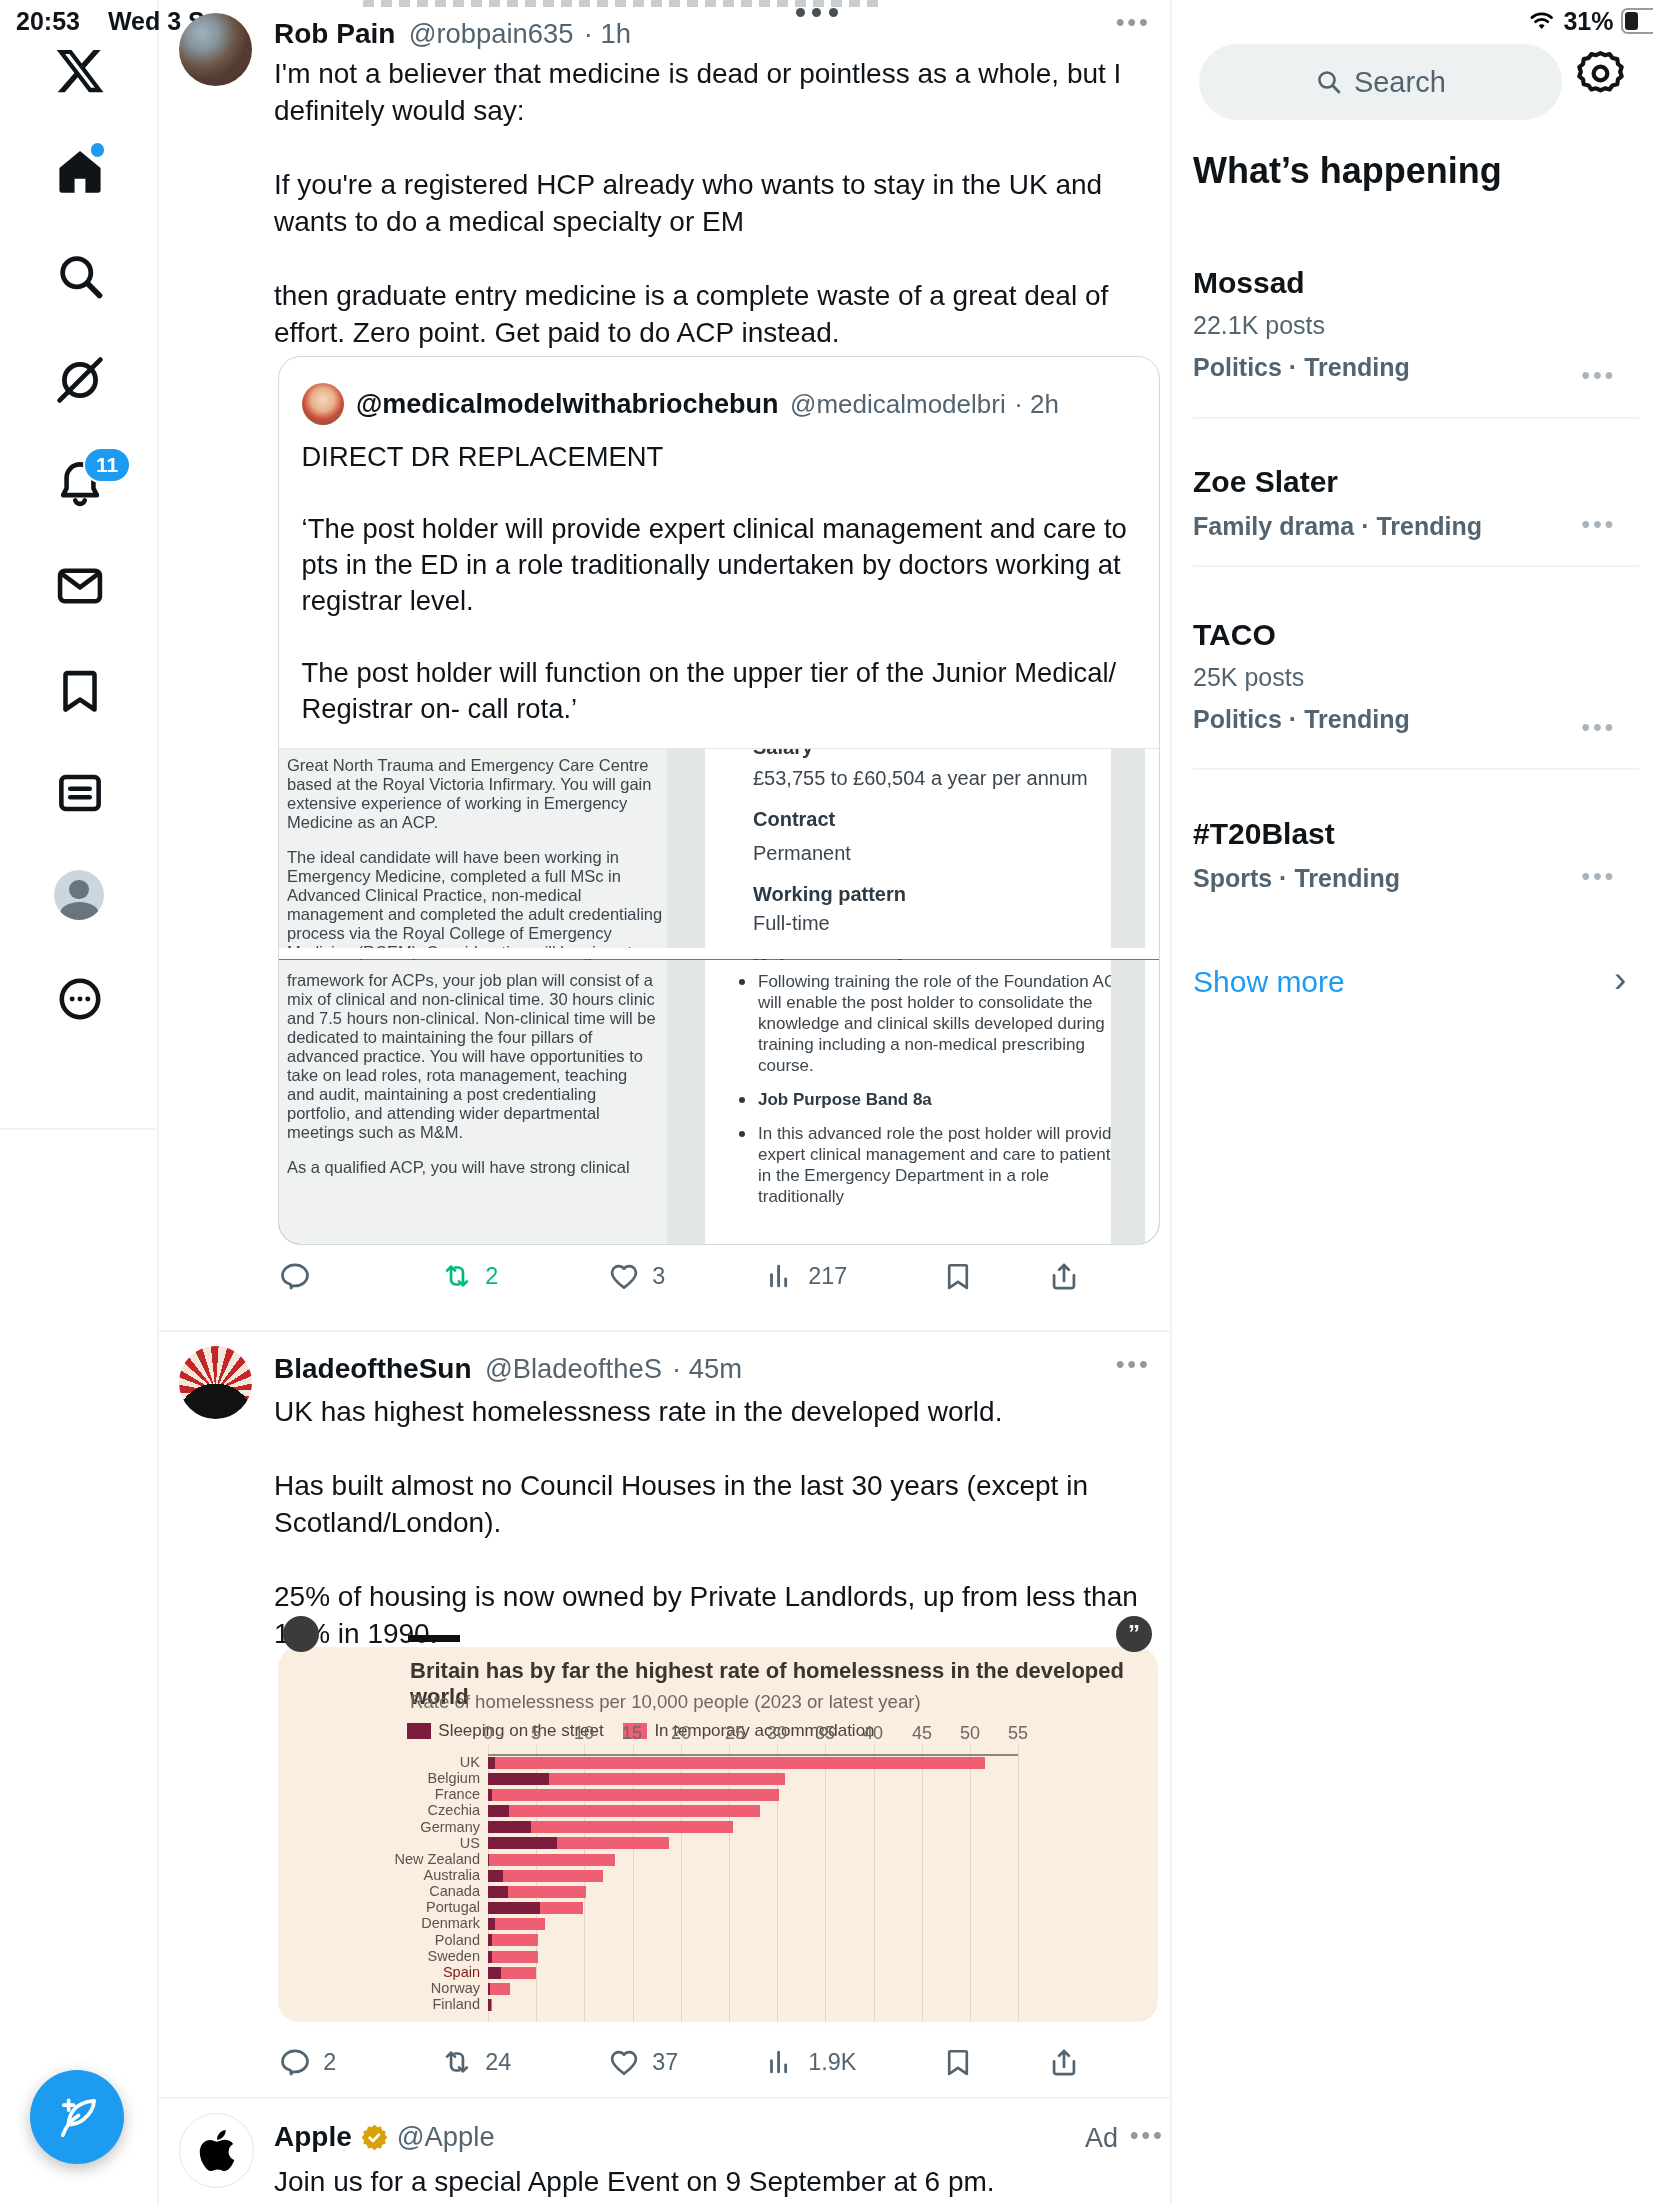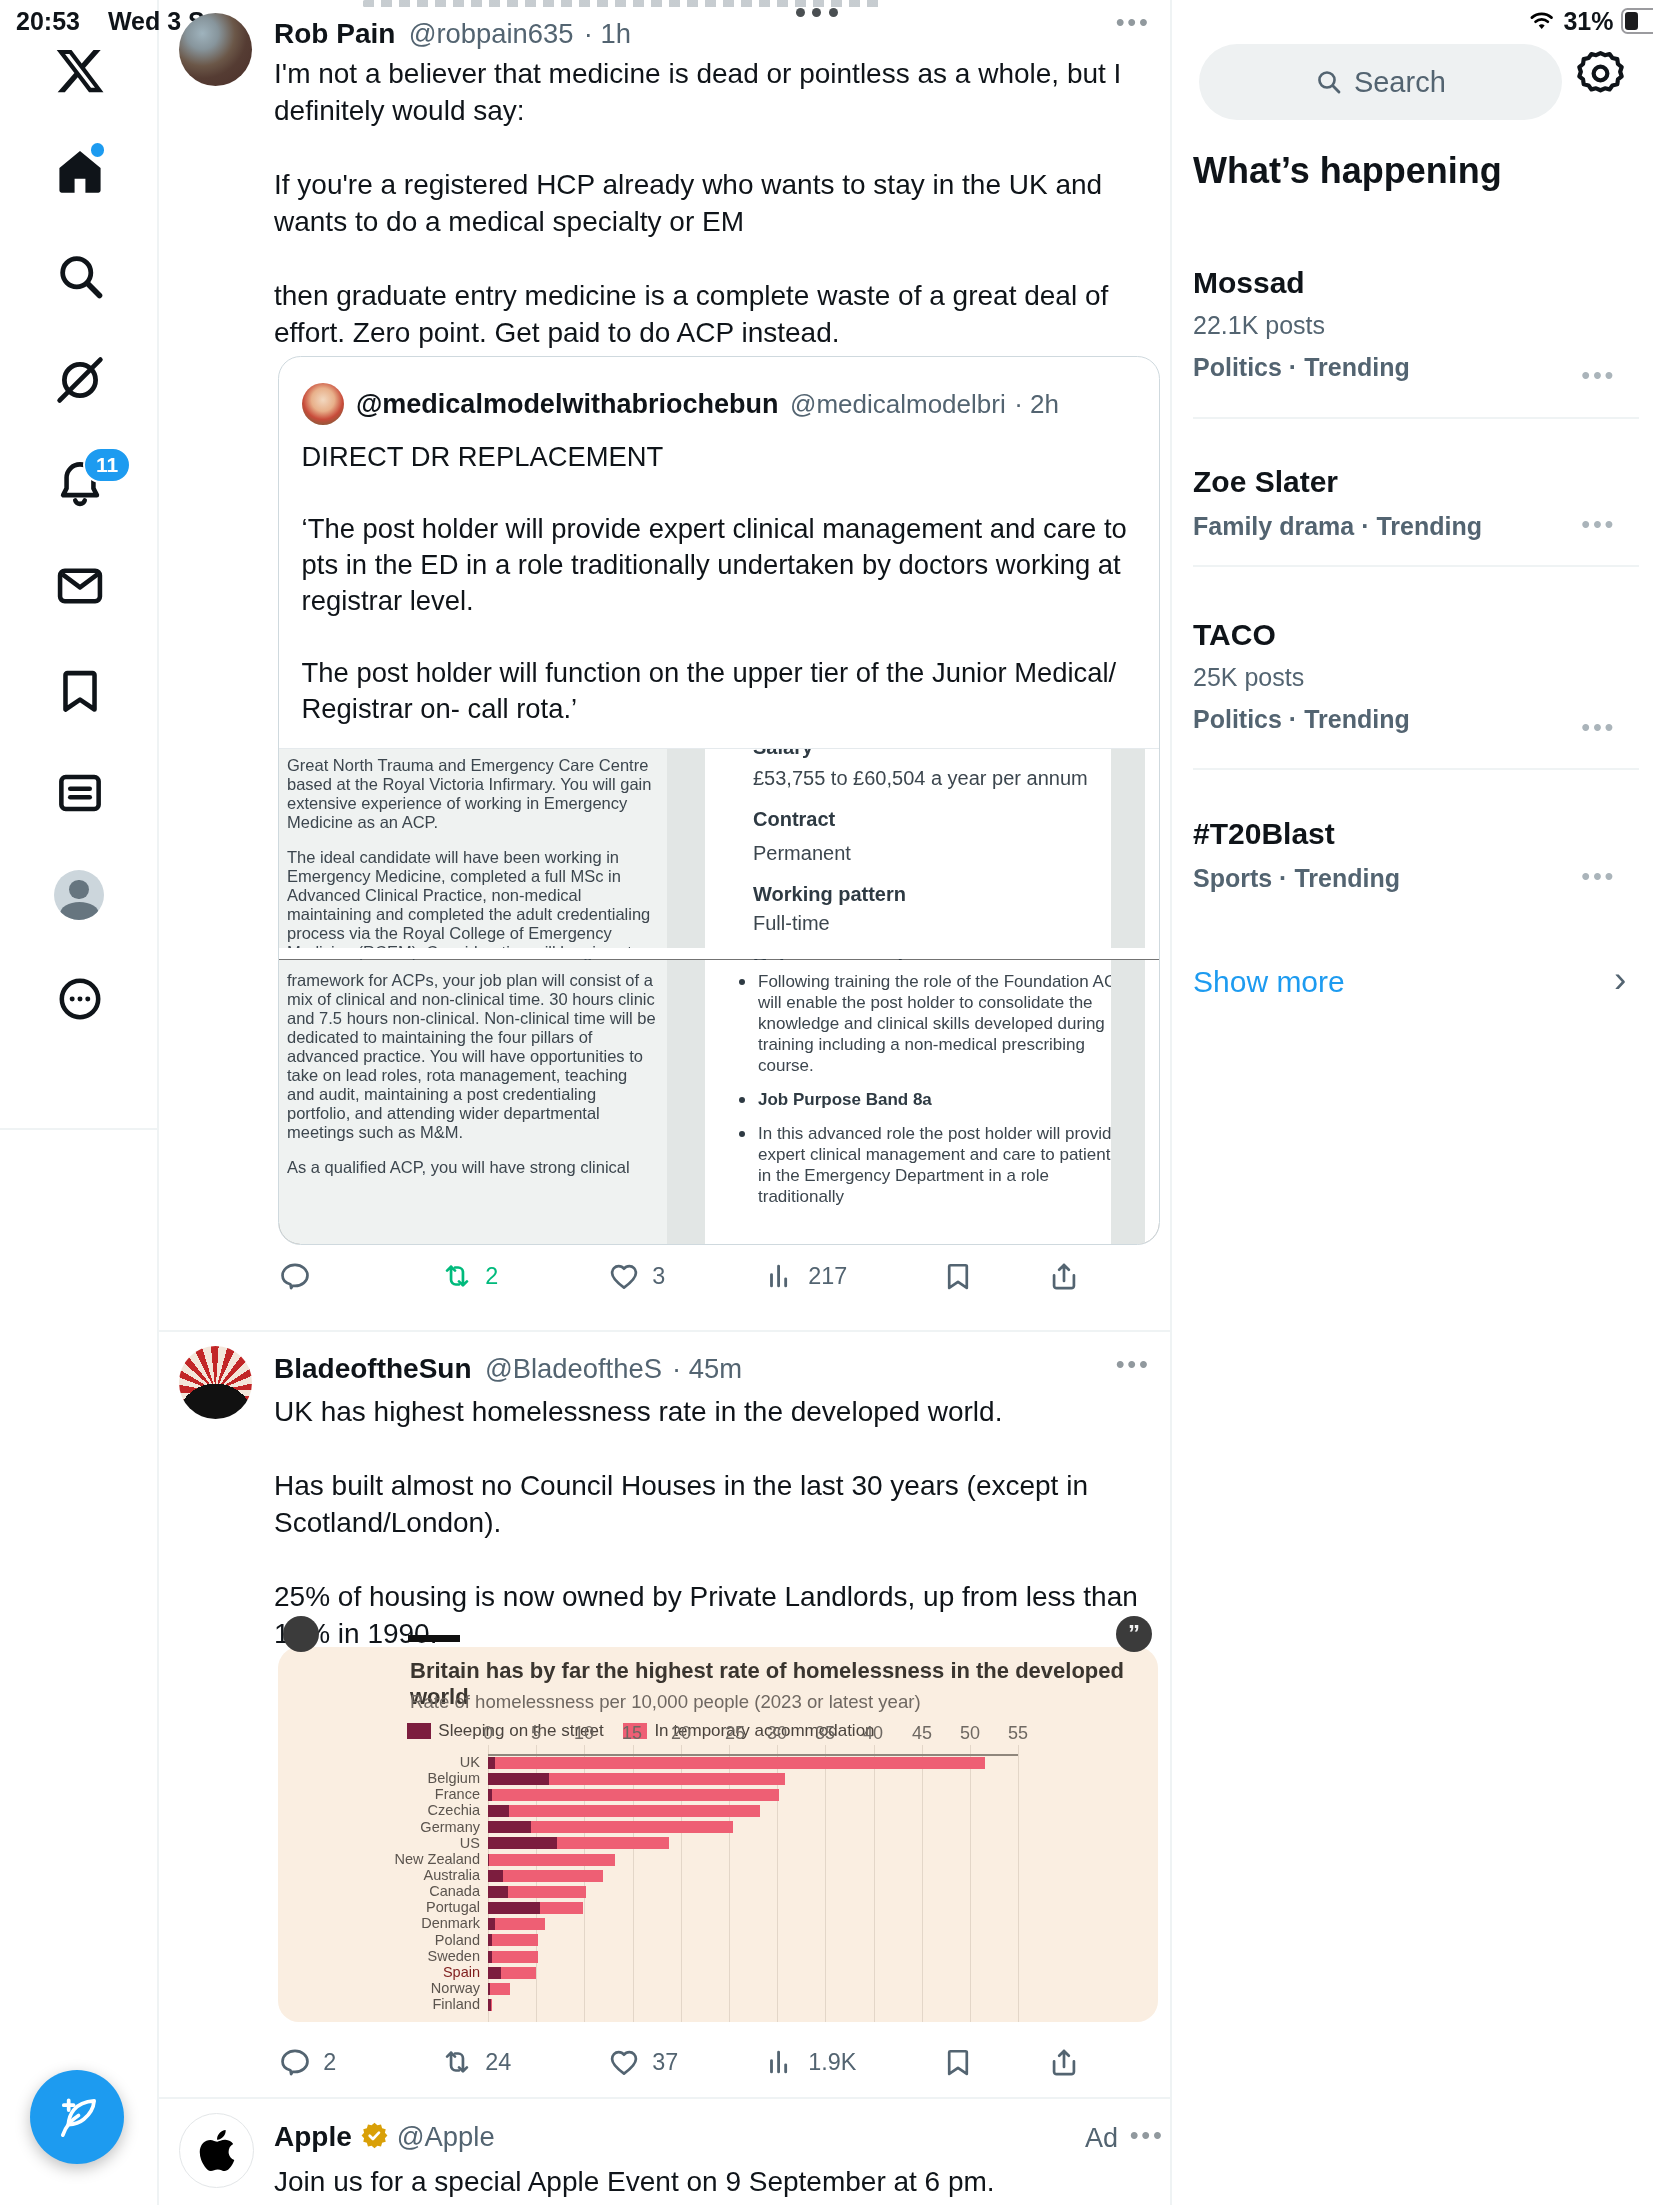--- a/index.html
+++ b/index.html
@@ -164,21 +164,21 @@
       <div class="abs" style="left:0;top:0;width:388px;height:199px;background:#eff2f1;">
         <div class="jobtext" style="padding:6.5px 0 0 8px" id="job-top-left">
             <div>Great North Trauma and Emergency Care Centre</div>
             <div>based at the Royal Victoria Infirmary. You will gain</div>
             <div>extensive experience of working in Emergency</div>
             <div>Medicine as an ACP.</div>
             <div class="sp"></div>
             <div>The ideal candidate will have been working in</div>
             <div>Emergency Medicine, completed a full MSc in</div>
             <div>Advanced Clinical Practice, non-medical</div>
-            <div>maintaining and completed the adult credentialing</div>
+            <div>management and completed the adult credentialing</div>
             <div>process via the Royal College of Emergency</div>
             <div>Medicine (RCEM). Consideration will be given to</div>
           </div>
       </div>
       <div class="abs" style="left:388px;top:0;width:38px;height:199px;background:#e2e6e5;"></div>
       <div class="abs" style="left:426px;top:0;width:454px;height:199px;background:#fff;">
         <div style="padding:0 0 0 48px" id="job-top-right">
             <div class="jr-item jr-h" style="height: 11.3px; overflow: hidden; margin-top: 0px;"><span style="position: relative; top: -13px; display: inline-block; font-weight: 700;">Salary</span></div>
             <div class="jr-item" style="margin-top: 6.5px;">£53,755 to £60,504 a year per annum</div>
             <div class="jr-item jr-h" style="margin-top: 18px;">Contract</div>
@@ -409,21 +409,21 @@
         </svg>
       </div>
     </div>
   <div class="hline" style="left:158px;width:1012px;top:2097px"></div>
 
   <div class="abs avatar" style="left:179px;top:2113px;width:73px;height:73px;background:#fff;border:1.6px solid #e3e6e8;display:flex;align-items:center;justify-content:center;">
     <svg viewBox="0 0 384 512" width="36" height="47">
       <path fill="#000" d="M318.7 268.7c-.2-36.7 16.4-64.4 50-84.8-18.8-26.9-47.2-41.7-84.7-44.6-35.5-2.8-74.3 20.7-88.5 20.7-15 0-49.4-19.7-76.4-19.7C63.3 141.2 4 184.8 4 273.5q0 39.3 14.4 81.2c12.8 36.7 59 126.7 107.2 125.2 25.2-.6 43-17.9 75.8-17.9 31.8 0 48.3 17.9 76.4 17.9 48.6-.7 90.4-82.5 102.6-119.3-65.2-30.7-61.7-90-61.7-91.9zm-56.6-164.2c27.3-32.4 24.8-61.9 24-72.5-24.1 1.4-52 16.4-67.9 34.9-17.5 19.8-27.8 44.3-25.6 71.9 26.1 2 49.9-11.4 69.5-34.3z"></path>
     </svg>
   </div>
-  <div class="abs" style="left:274px;top:2121px;white-space:nowrap;display:flex;align-items:flex-start;">
+  <div class="abs" style="left:274px;top:2121px;white-space:nowrap;display:flex;align-items:center;">
     <span class="name">Apple</span>
     <span style="margin-left:8px;display:inline-flex">
       <svg width="29" height="29" viewBox="0 0 24 24">
           <polygon points="12,1.5 14.4,3.6 17.4,2.9 18.3,5.9 21.3,6.8 20.6,9.8 22.7,12 20.6,14.2 21.3,17.2 18.3,18.1 17.4,21.1 14.4,20.4 12,22.5 9.6,20.4 6.6,21.1 5.7,18.1 2.7,17.2 3.4,14.2 1.3,12 3.4,9.8 2.7,6.8 5.7,5.9 6.6,2.9 9.6,3.6" fill="#d9a008"></polygon>
           <path d="M8 12.2l2.7 2.7 5-5.3" fill="none" stroke="#fff" stroke-width="2.2" stroke-linecap="round" stroke-linejoin="round"></path>
         </svg>
     </span>
     <span class="handle" style="margin-left:8px">@Apple</span>
   </div>
   <div class="abs" style="left:1085px;top:2123px;font-size:27px;color:#536471;">Ad</div>

